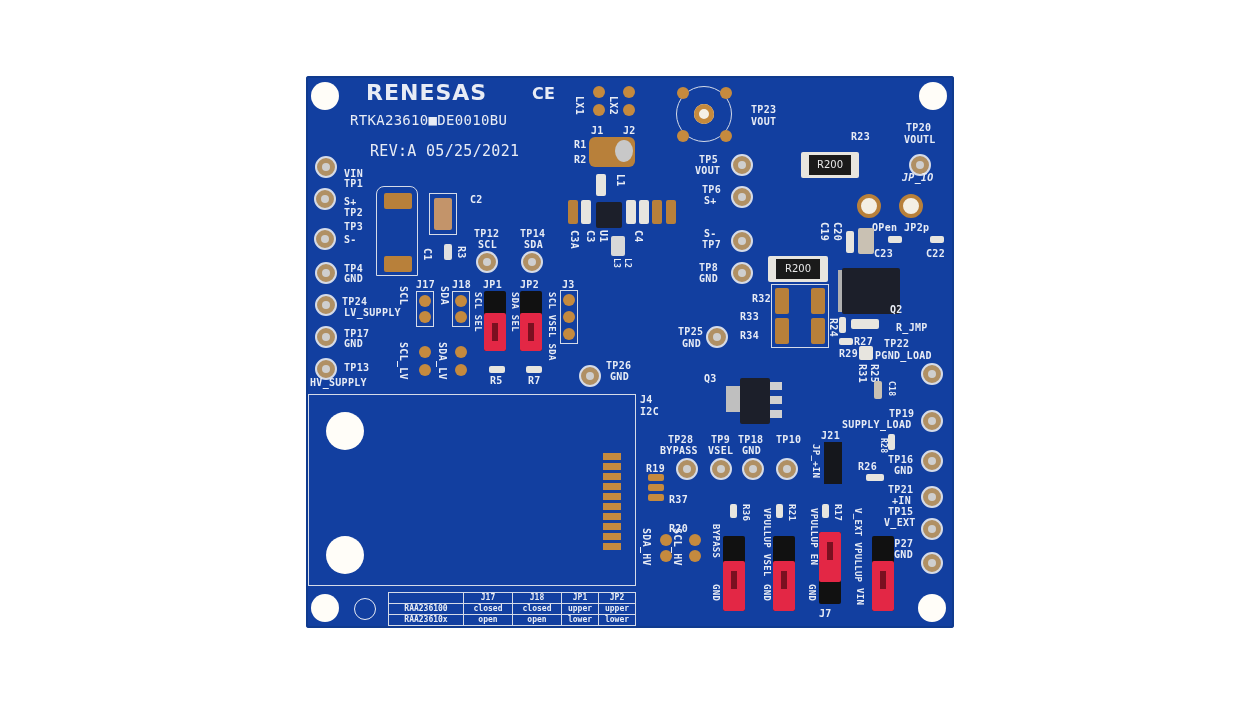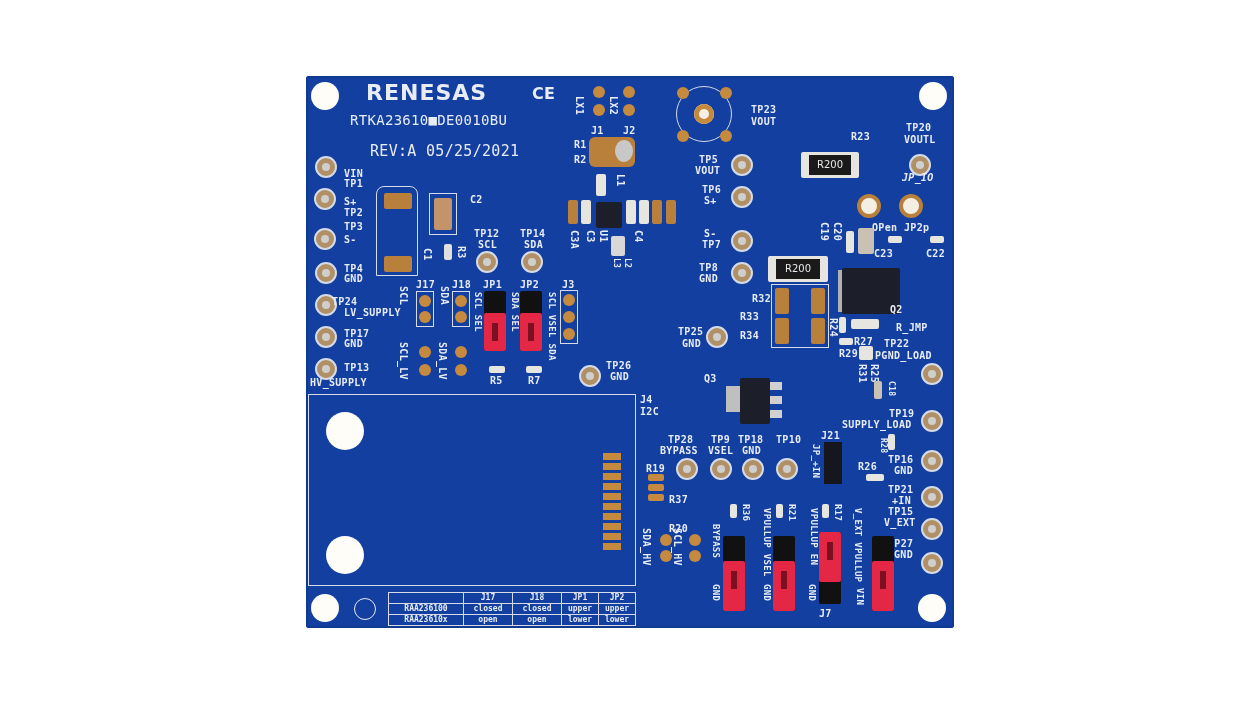--- a/index.html
+++ b/index.html
@@ -50,21 +50,21 @@
 
   <div class="tp" style="left:8px;top:152px;"></div>
   <div class="silk" style="left:38px;top:145px;">TP3</div>
   <div class="silk" style="left:38px;top:158px;">S-</div>
 
   <div class="tp" style="left:9px;top:186px;"></div>
   <div class="silk" style="left:38px;top:187px;">TP4</div>
   <div class="silk" style="left:38px;top:197px;">GND</div>
 
   <div class="tp" style="left:9px;top:218px;"></div>
-  <div class="silk" style="left:26px;top:220px;">TP24</div>
+  <div class="silk" style="left:36px;top:220px;">TP24</div>
   <div class="silk" style="left:38px;top:231px;">LV_SUPPLY</div>
 
   <div class="tp" style="left:9px;top:250px;"></div>
   <div class="silk" style="left:38px;top:252px;">TP17</div>
   <div class="silk" style="left:38px;top:262px;">GND</div>
 
   <div class="tp" style="left:9px;top:282px;"></div>
   <div class="silk" style="left:38px;top:286px;">TP13</div>
   <div class="silk" style="left:4px;top:301px;">HV_SUPPLY</div>
 

